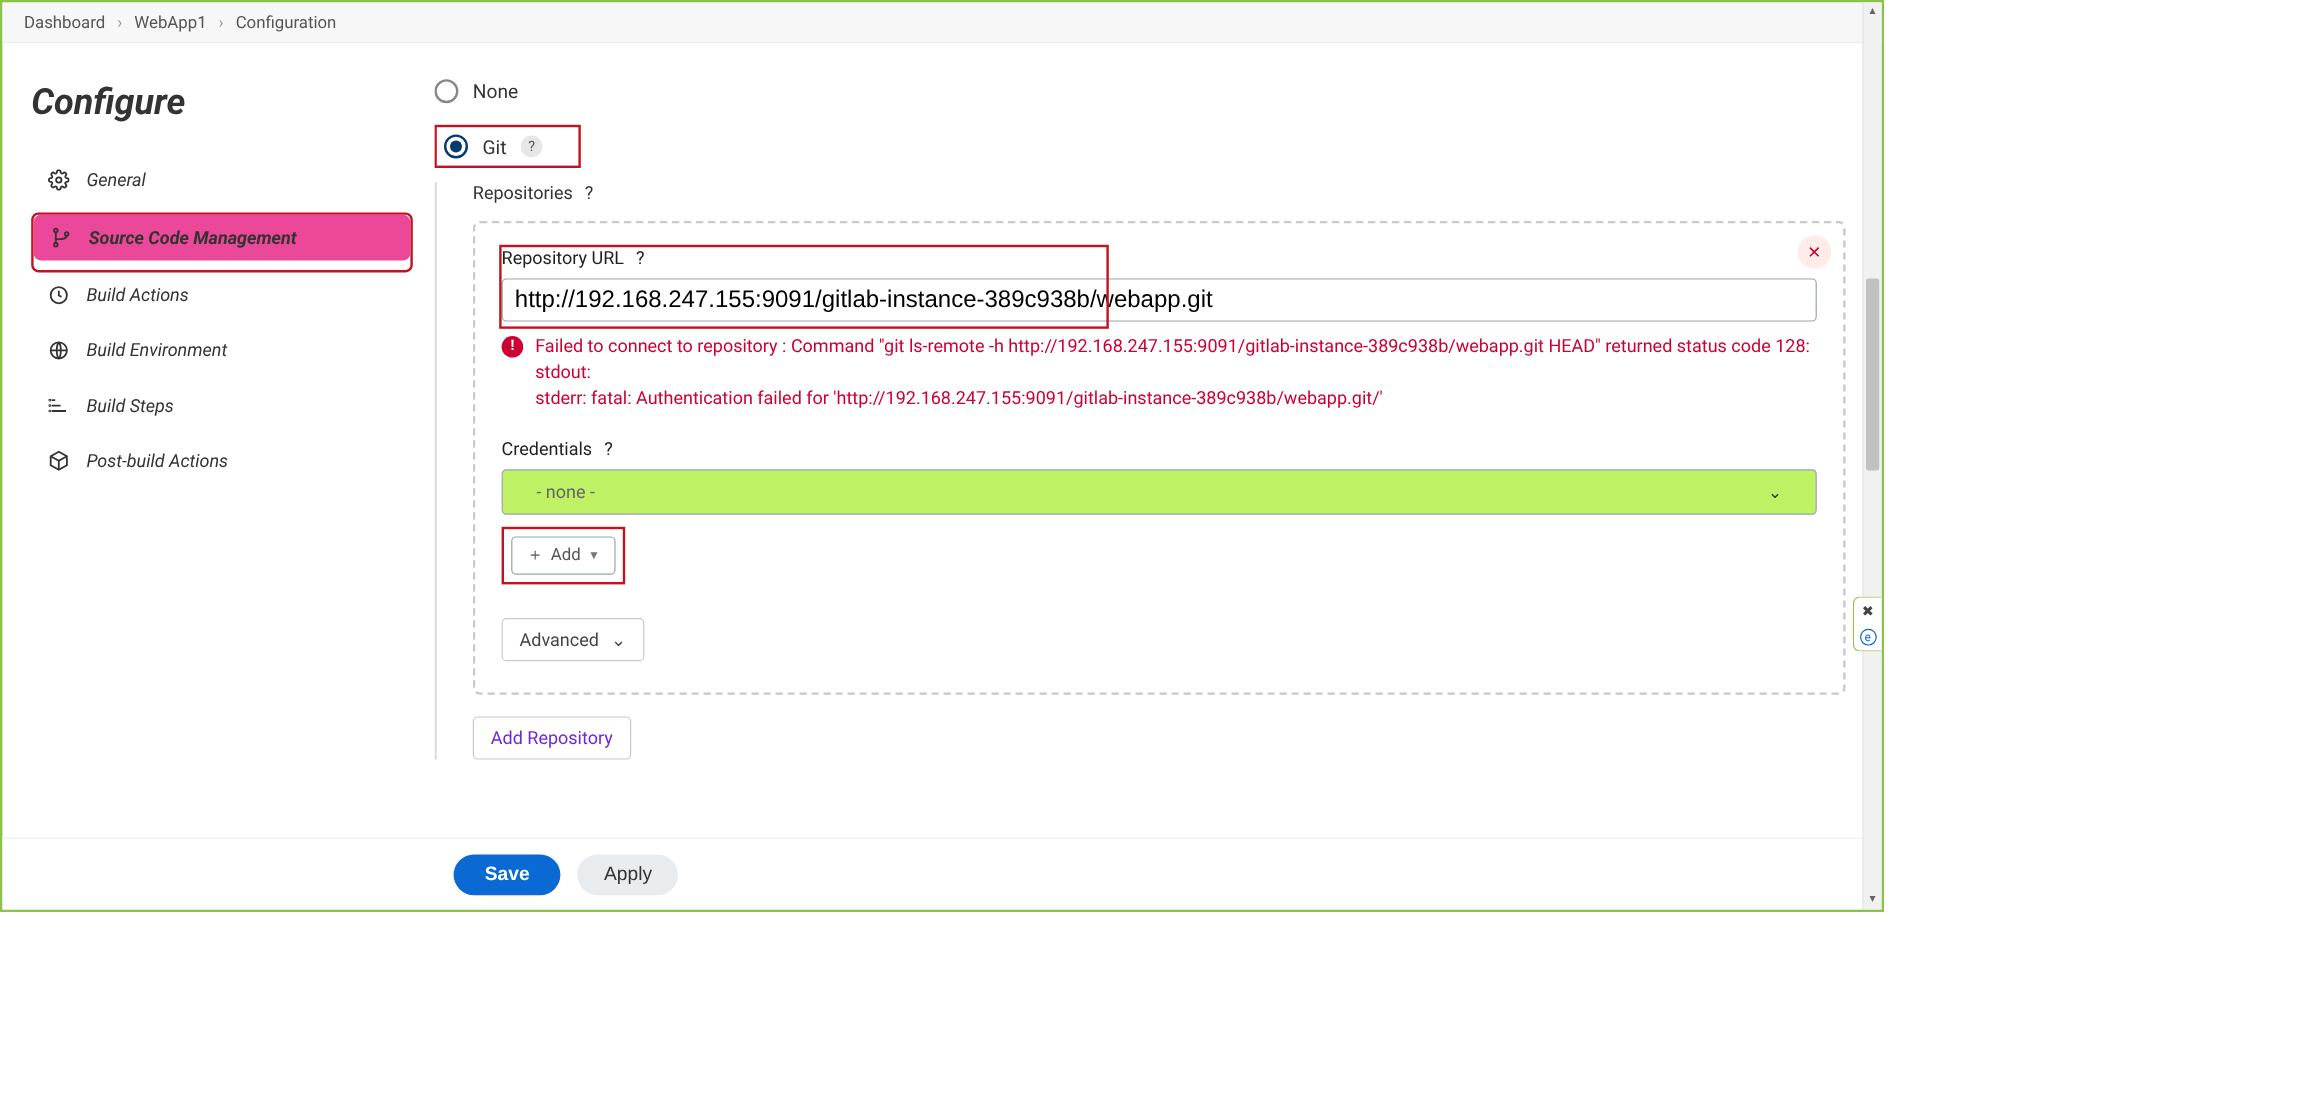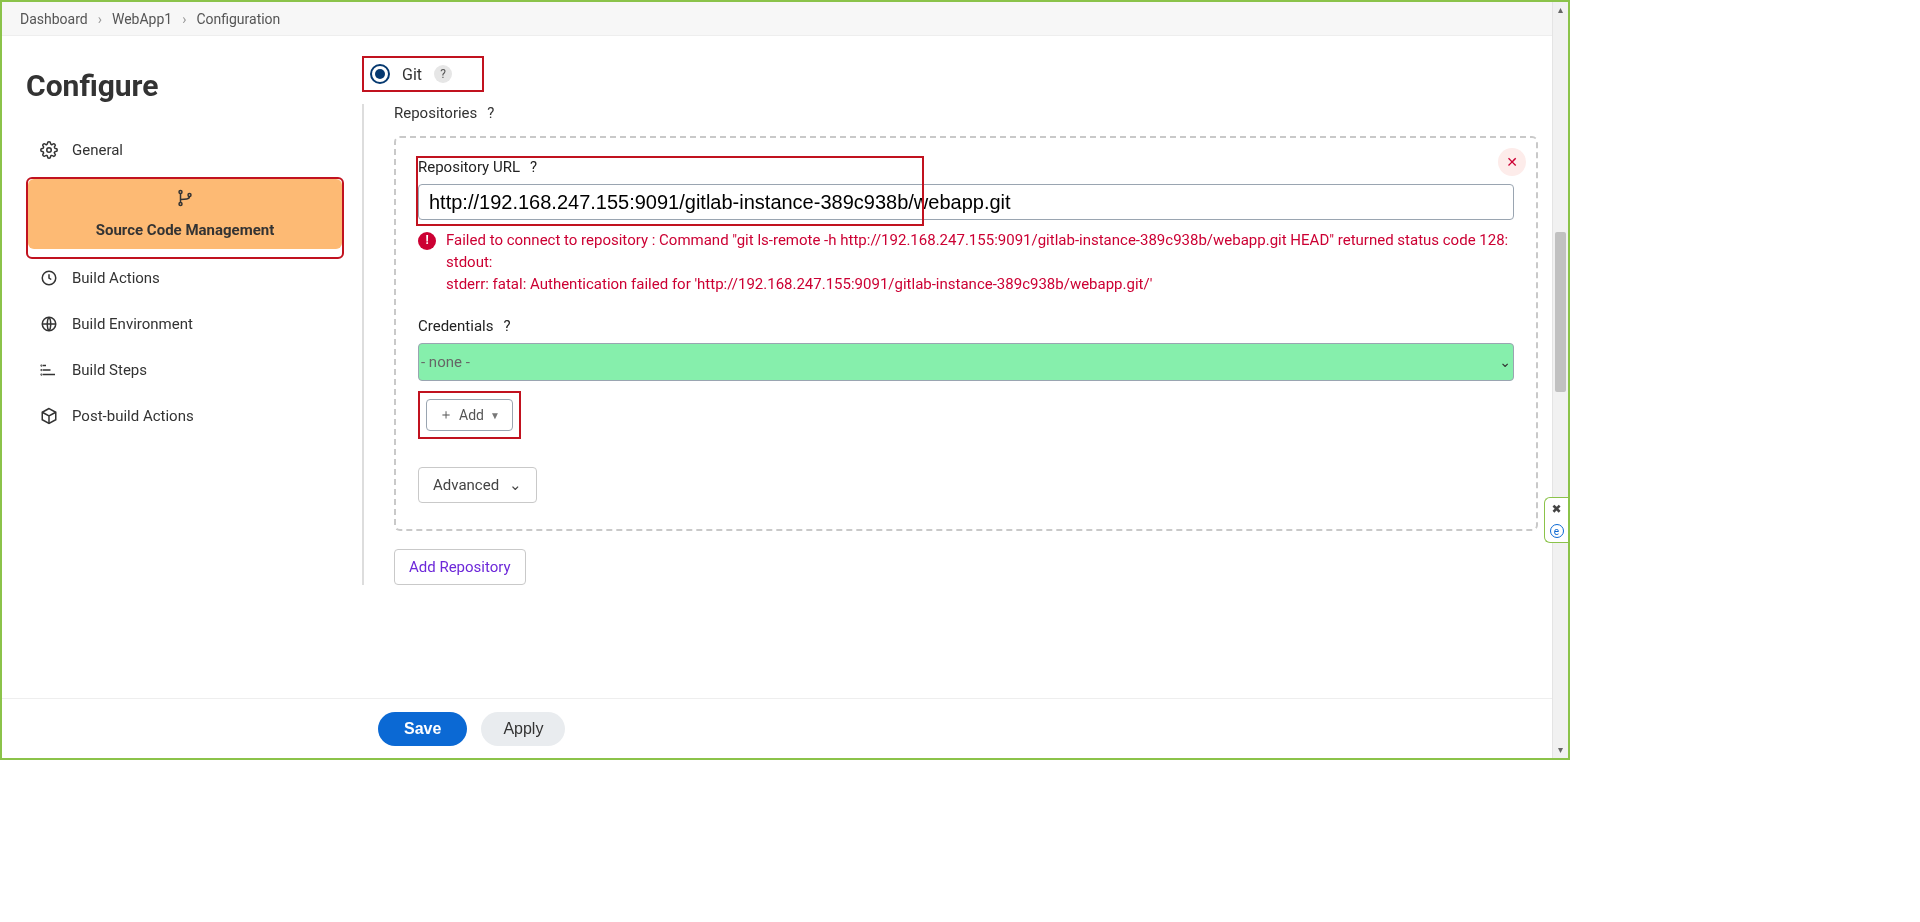--- a/index.html
+++ b/index.html
@@ -38,32 +38,33 @@
   .breadcrumb .sep { color:#999; }
   .breadcrumb a { color:#555; text-decoration:none; cursor:pointer; }
 
   .content {
     display:flex;
     height: calc(100% - 34px - 60px);
   }
   .left {
     width: 360px;
     padding: 32px 18px 0 24px;
+    font-style: italic;
   }
   .left h1 { font-size: 30px; font-weight:700; margin-bottom: 28px; }
   .nav-item {
     display:flex; align-items:center; gap:14px;
     padding: 10px 14px;
     border-radius: 6px;
     color:#333;
     cursor:pointer;
     margin-bottom: 8px;
     font-size:15px;
   }
-  .nav-item.active { background:#fdba74; font-weight:700;flex-direction:column; }
+  .nav-item.active { background:#ec4899; font-weight:700; }
   .nav-item .icon { width:18px; height:18px; display:inline-flex; align-items:center; justify-content:center; }
   .nav-item svg { width:18px; height:18px; }
 
   .highlight-red { border:2px solid #c1121f; }
 
   .main { flex:1; padding: 20px 30px 0 0; overflow:auto; }
   .radio-row { display:flex; align-items:center; gap:12px; margin: 10px 0 18px 0; font-size:16px; }
   .radio-row .radio { width:20px; height:20px; border:2px solid #888; border-radius:50%; display:inline-flex; align-items:center; justify-content:center; }
   .radio-row .radio.selected { border-color:#063970; }
   .radio-row .radio.selected::after { content:''; width:10px; height:10px; background:#063970; border-radius:50%; }
@@ -86,22 +87,22 @@
     font-size:14px; cursor:pointer;
   }
   .field-label { display:flex; align-items:center; gap:10px; font-size:15px; margin-bottom:8px; color:#222; }
   .text-input {
     width:100%; height:36px; border:1px solid #9aa5b1; border-radius:4px; padding:0 10px; font-size:20px;
   }
   .error-row { display:flex; gap:10px; margin-top:10px; color:#cc0033; font-size:15px; line-height:1.45; }
   .error-icon { width:18px; height:18px; background:#cc0033; border-radius:50%; color:#fff; font-size:12px; display:flex; align-items:center; justify-content:center; flex:0 0 18px; margin-top:2px; font-weight:700; }
 
   .select {
-    width:100%; height:38px; border:1px solid #9aa5b1; border-radius:4px; background:#86efac;
-    display:flex; align-items:center; justify-content:space-between; padding:0 2px; font-size:15px; color:#666;
+    width:100%; height:38px; border:1px solid #9aa5b1; border-radius:4px; background:#bef264;
+    display:flex; align-items:center; justify-content:space-between; padding:0 28px; font-size:15px; color:#666;
   }
   .select .chev { font-size:14px; color:#333; }
 
   .mini-btn {
     display:inline-flex; align-items:center; gap:6px;
     border:1px solid #9aa5b1; border-radius:4px; padding:6px 12px; font-size:14px; color:#555; background:#fff; cursor:pointer;
   }
   .mini-btn .chev-sm { font-size:10px; color:#777; }
   .adv-btn {
     display:inline-flex; align-items:center; gap:10px;
@@ -213,20 +214,24 @@
           <svg viewBox="0 0 24 24" fill="none" stroke="#333" stroke-width="2">
               <path d="M12 2 3 7v10l9 5 9-5V7l-9-5z"></path>
               <path d="M3 7l9 5 9-5M12 12v10"></path>
             </svg>
         </span>
         <span>Post-build Actions</span>
       </div>
     </div>
 
     <div class="main">
+      <div class="radio-row">
+        <span class="radio"></span>
+        <span>None</span>
+      </div>
 
       <div class="highlight-red redbox-git">
         <div class="radio-row" style="margin:0">
           <span class="radio selected"></span>
           <span>Git</span>
           <span class="help">?</span>
         </div>
       </div>
 
       <div class="git-block" style="margin-top:12px;">

